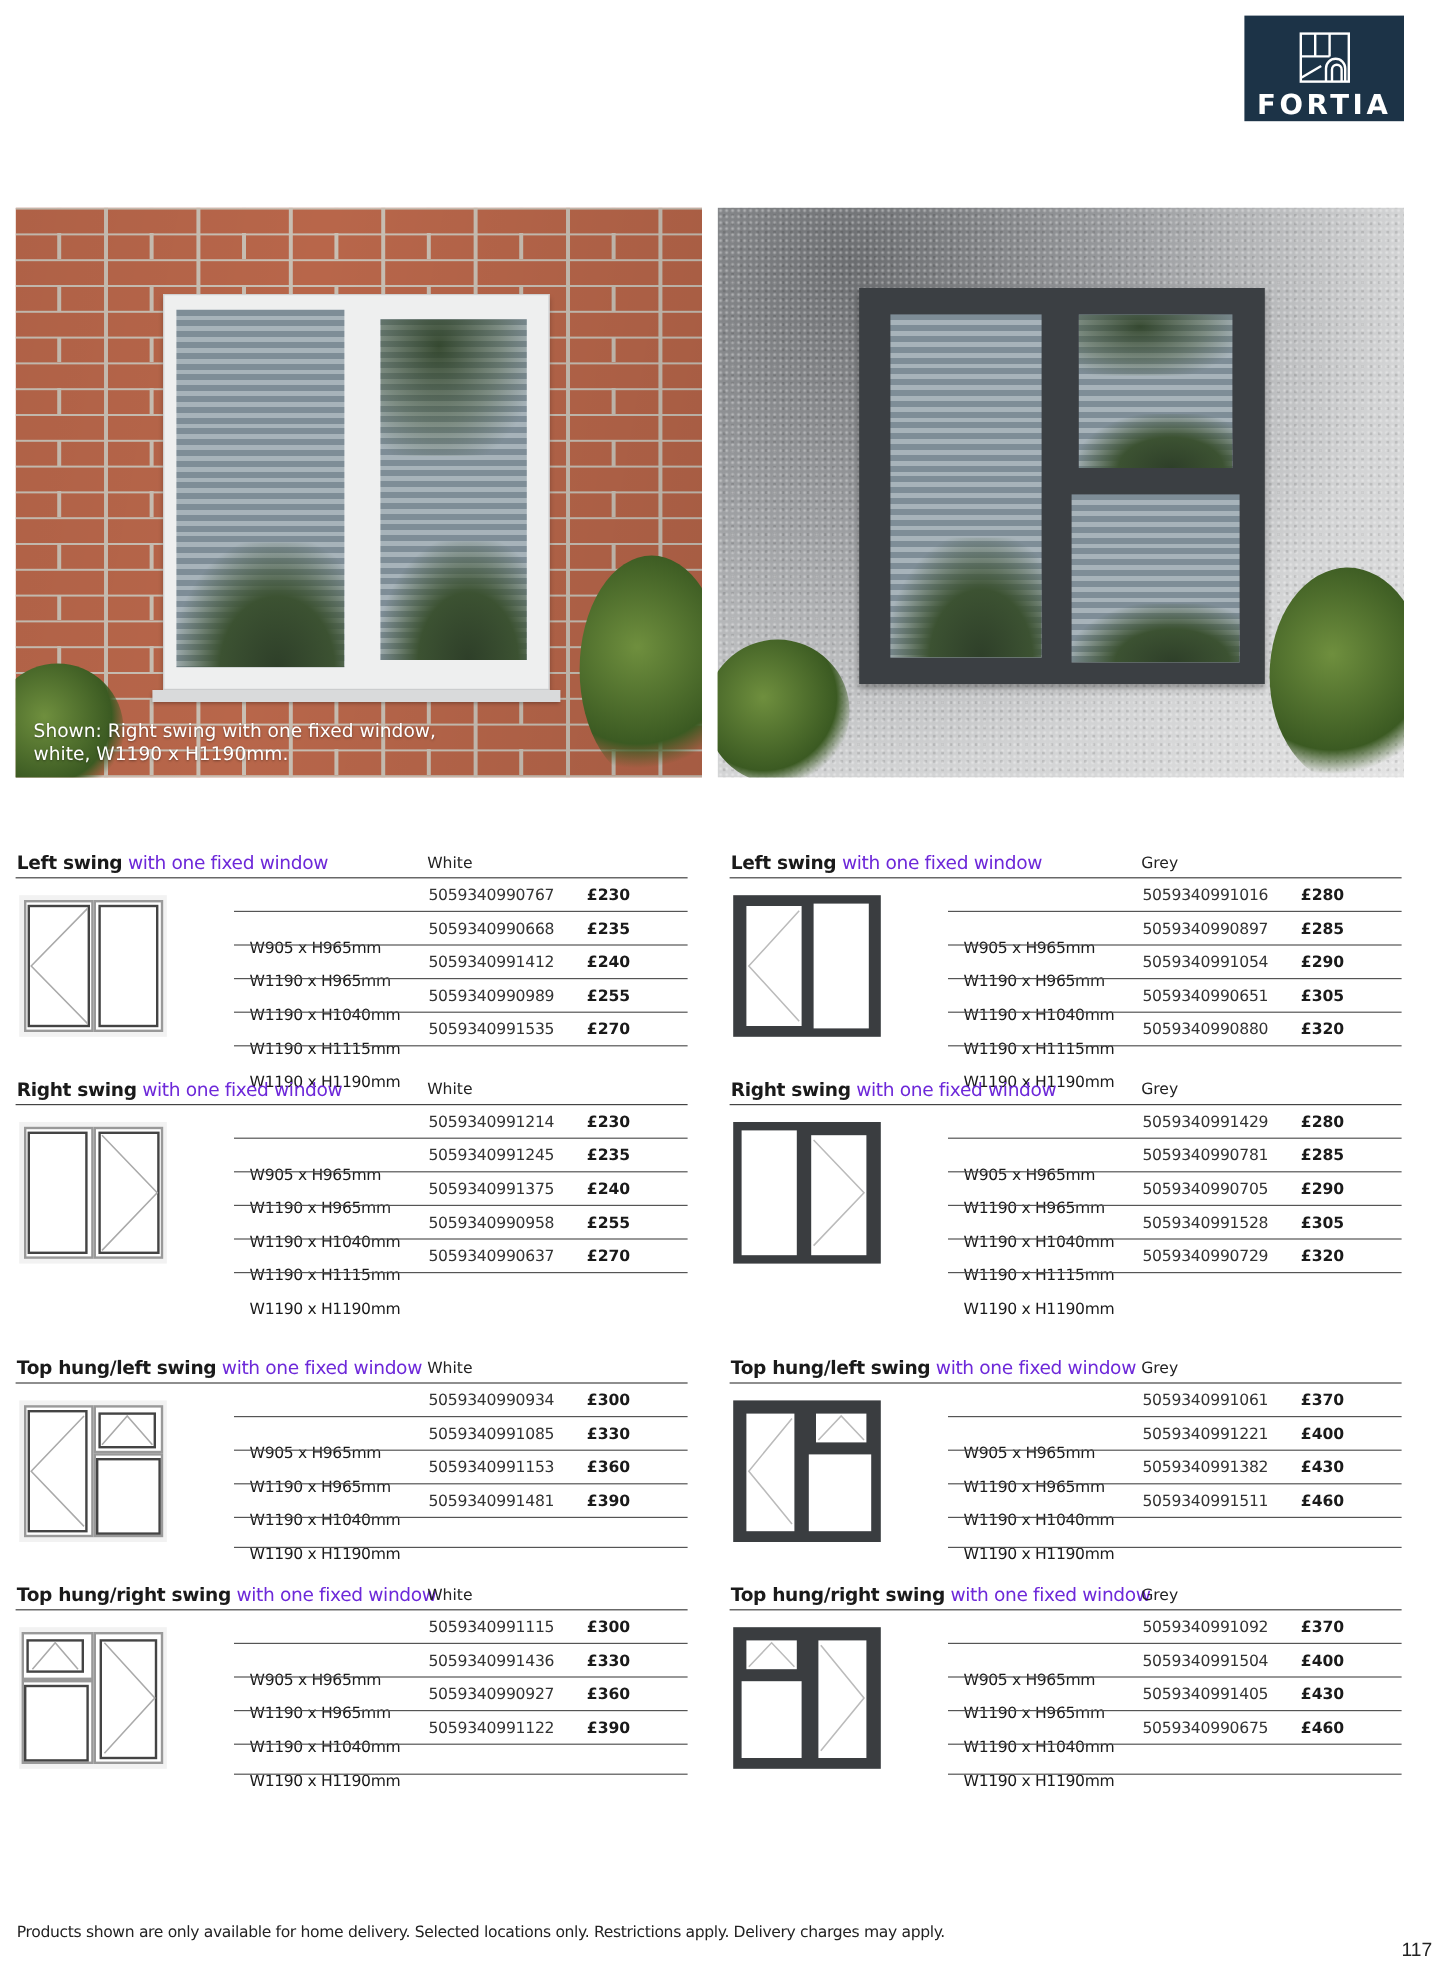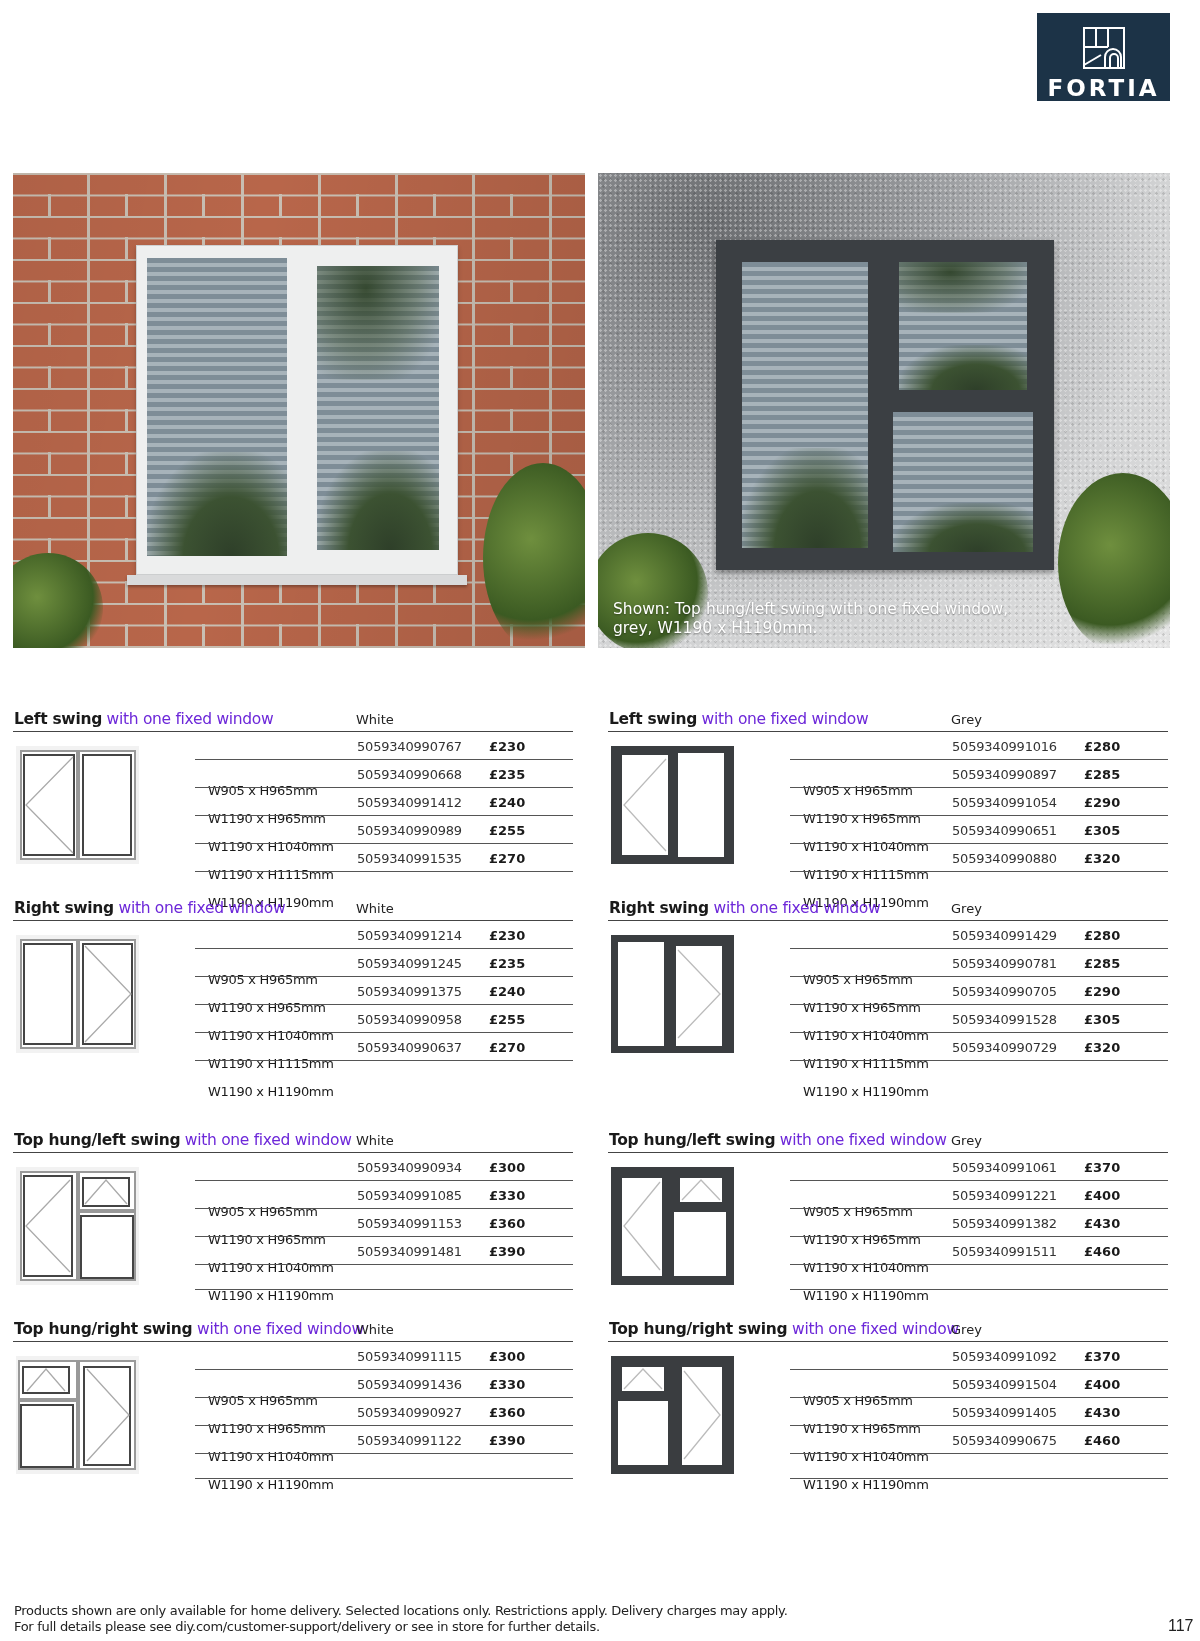--- a/index.html
+++ b/index.html
@@ -99,36 +99,36 @@
   <div class="brick-wall"></div>
   <div class="brick-rows"></div>
   <div class="brick-shade"></div>
   <div class="win win-white">
     <div class="pane" style="left:10px; top:12px; width:140px; height:298px;"></div>
     <div class="pane leafy" style="left:180px; top:20px; width:122px; height:284px;"></div>
   </div>
   <div class="sill"></div>
   <div class="shrub" style="left:470px; top:290px; width:120px; height:190px;"></div>
   <div class="shrub" style="left:-20px; top:380px; width:110px; height:110px;"></div>
+  <div class="caption">
+    <div>Shown:  Right swing with one fixed window,</div>
+    <div>white, W1190 x H1190mm.</div>
+  </div>
 </div>
 
 <div class="photo photo-right">
   <div class="render-wall"></div>
   <div class="render-texture"></div>
   <div class="win win-grey">
     <div class="pane" style="left:26px; top:22px; width:126px; height:286px;"></div>
     <div class="pane leafy" style="left:183px; top:22px; width:128px; height:128px;"></div>
     <div class="pane" style="left:177px; top:172px; width:140px; height:140px;"></div>
   </div>
   <div class="shrub" style="left:460px; top:300px; width:130px; height:180px;"></div>
   <div class="shrub" style="left:-10px; top:360px; width:120px; height:120px;"></div>
-  <div class="caption">
-    <div>Shown: Top hung/left swing with one fixed window,</div>
-    <div>grey, W1190 x H1190mm.</div>
-  </div>
 </div>
 
 <div class="section" style="left:13px; top:708px;">
   <div class="sec-head">
     <div class="sec-title"><b>Left swing</b><span class="rest"> with one fixed window</span></div>
     <div class="sec-colour">White</div>
   </div>
   <svg class="thumb" viewBox="0 0 125 120">
     <rect x="1" y="1" width="123" height="118" fill="#f2f2f2"></rect>
     <rect x="6" y="6" width="56" height="108" fill="#fff" stroke="#999" stroke-width="2"></rect>
@@ -441,15 +441,14 @@
         <span class="size">W1190 x H1190mm</span>
         <span class="code">5059340990675</span>
         <span class="price">£460</span>
       </div>
   </div>
   <div class="trail-line" style="top:160px;"></div>
 </div>
 
 <div class="footer">
   <div>Products shown are only available for home delivery. Selected locations only. Restrictions apply. Delivery charges may apply.</div>
-  <div>For full details please see diy.com/customer-support/delivery or see in store for further details.</div>
 </div>
 <div class="page-num">117</div>
 
 </body></html>

